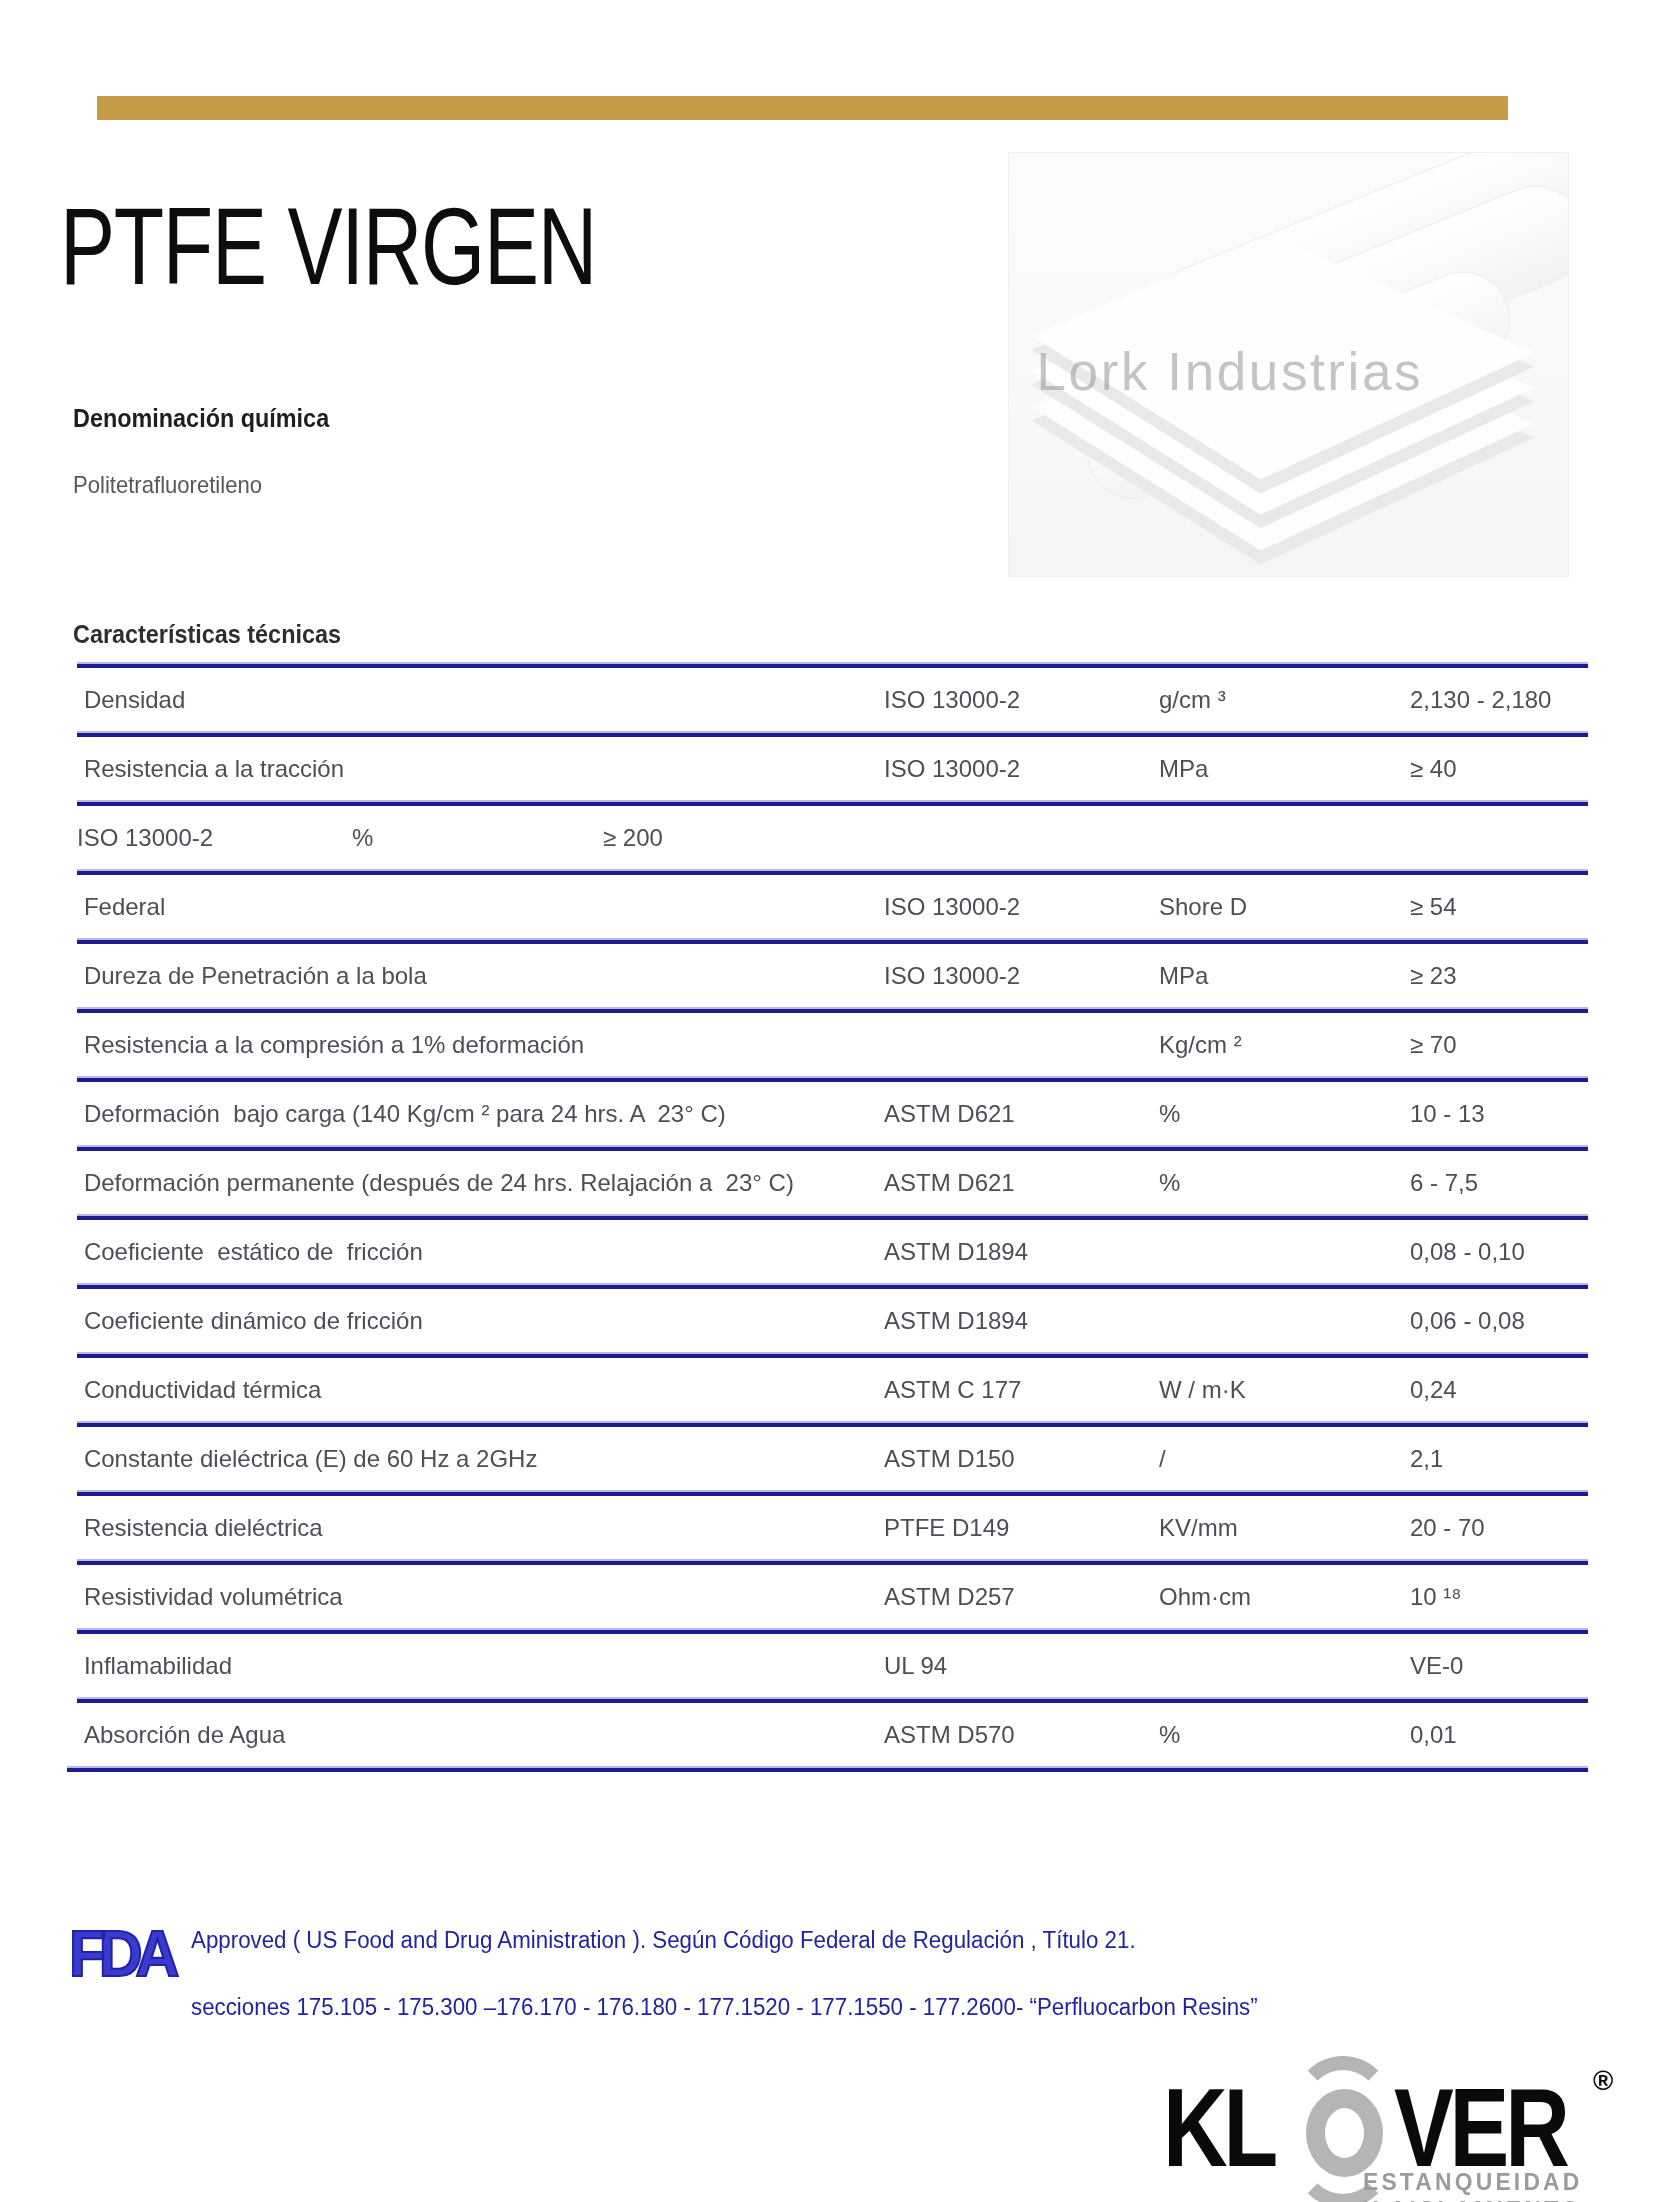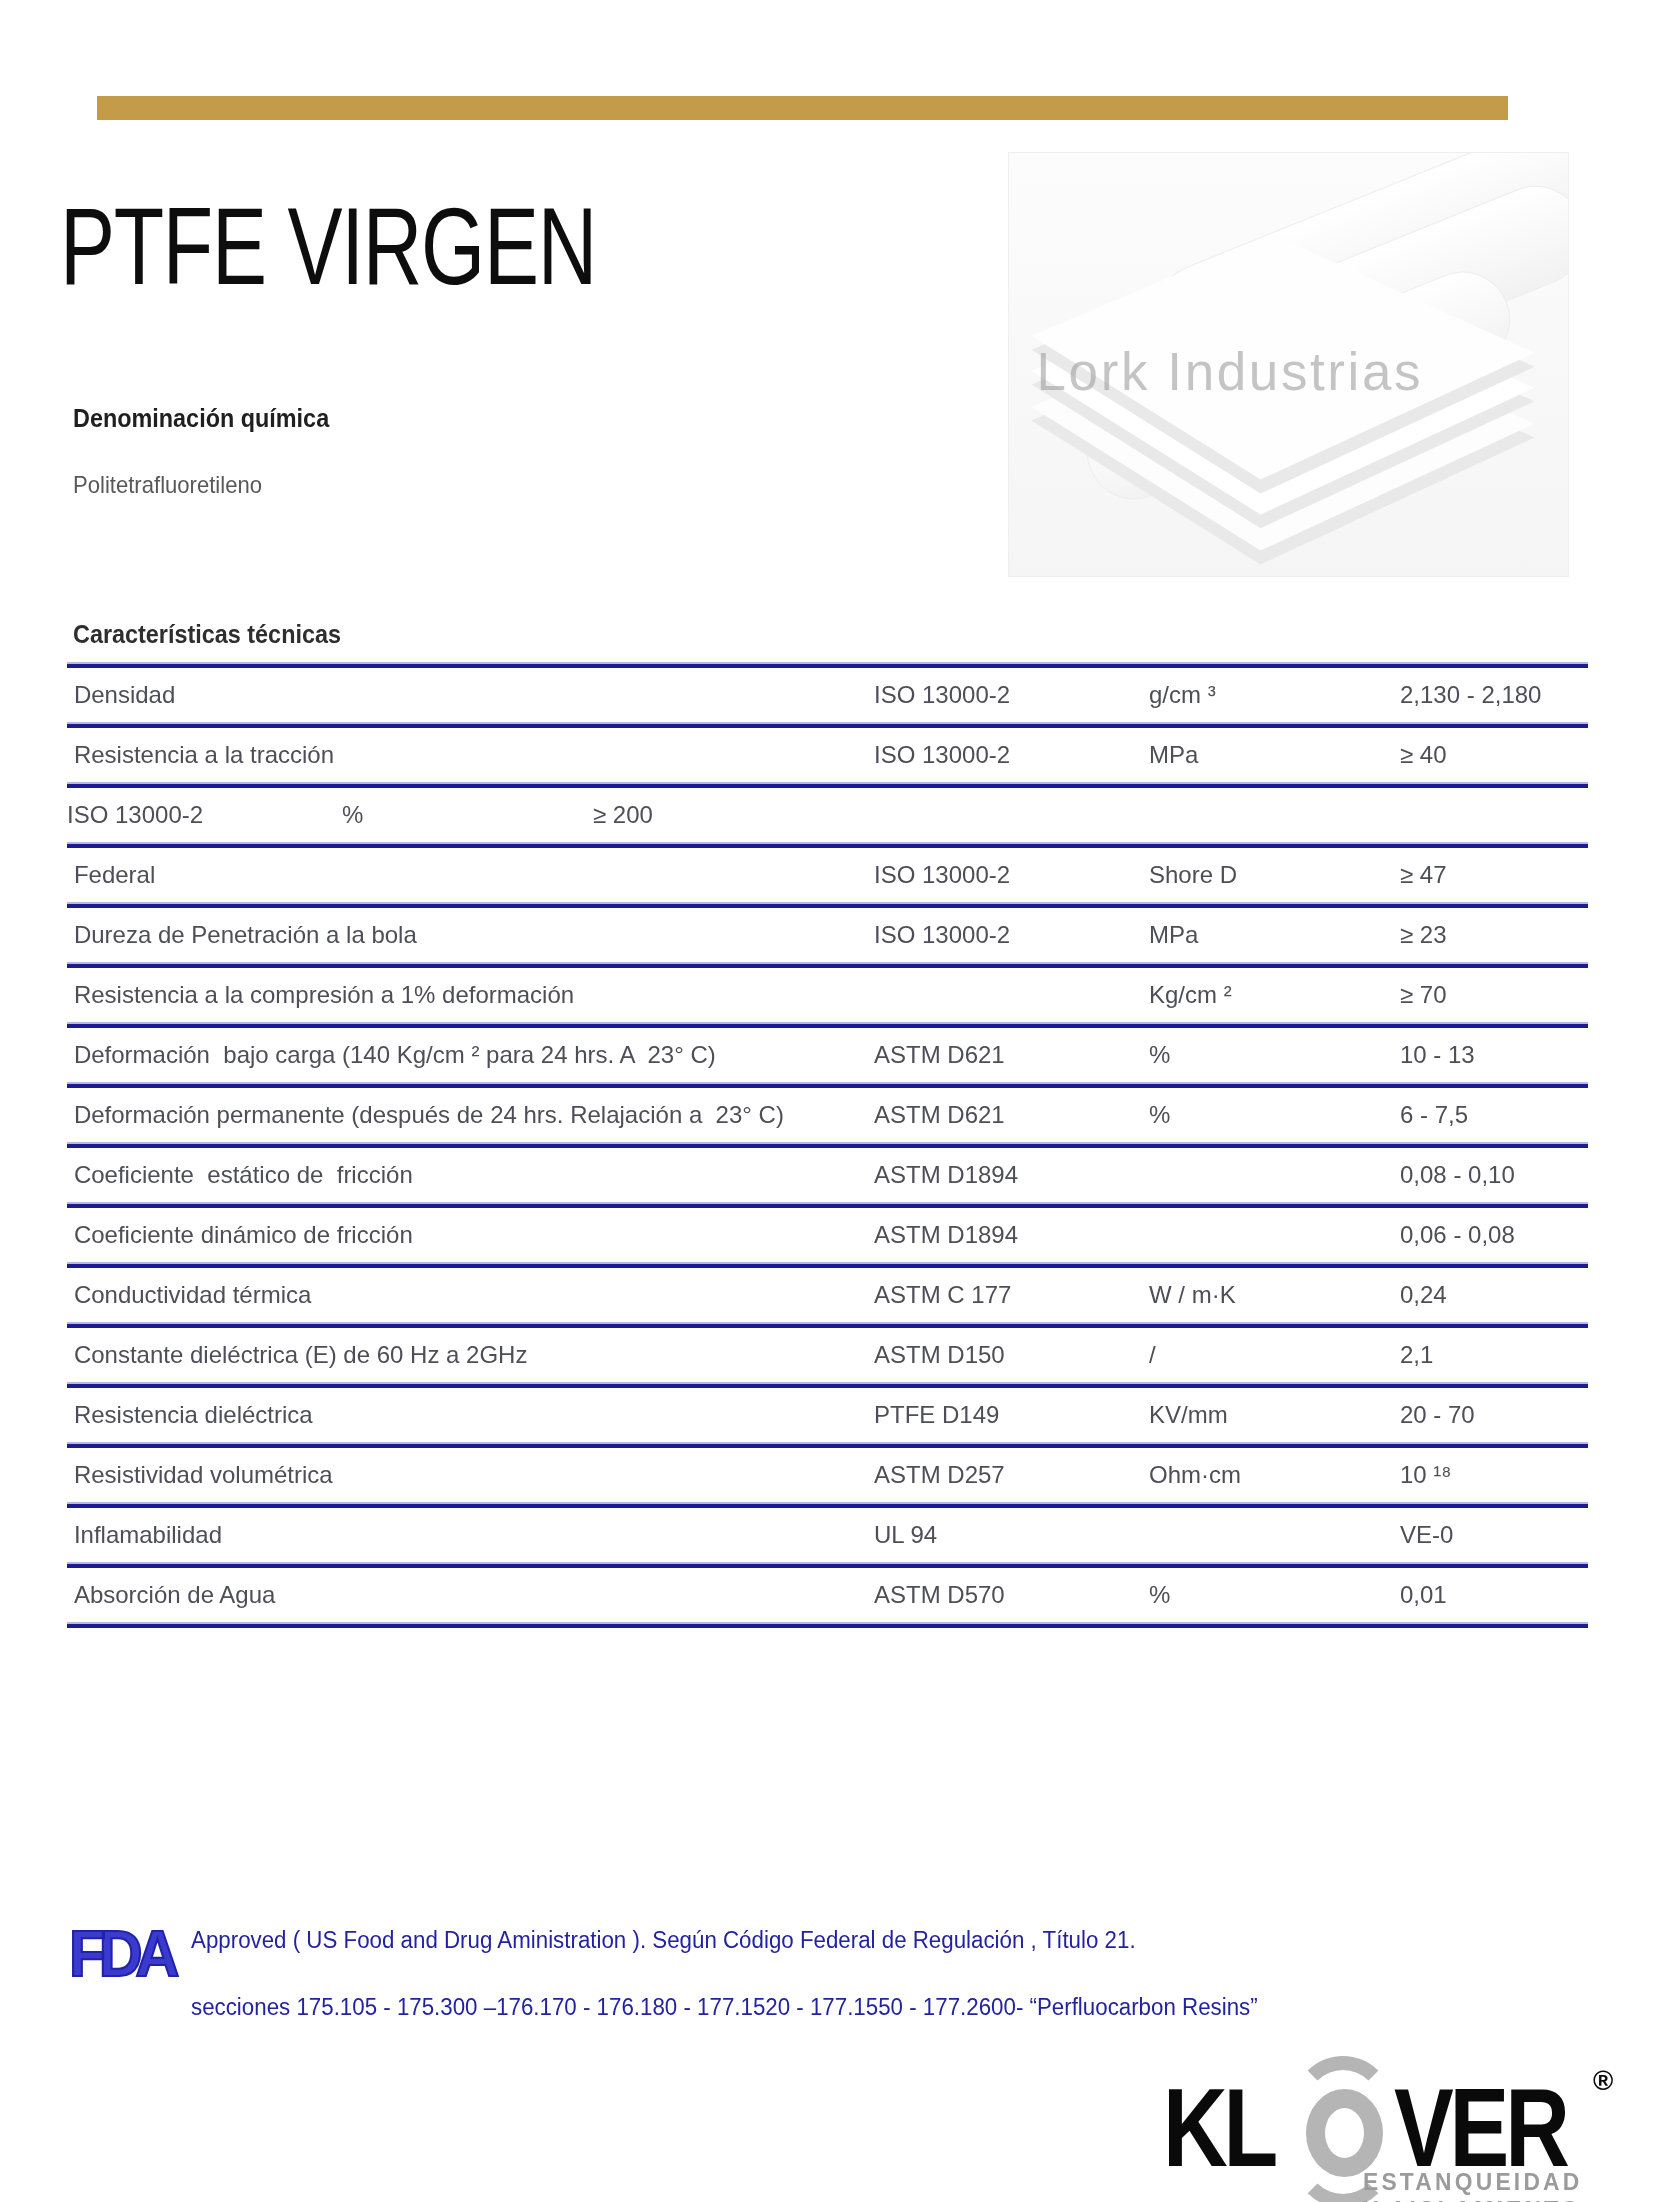--- a/index.html
+++ b/index.html
@@ -37,21 +37,21 @@
   }
   
   .h-bold{position:absolute;font-size:26px;font-weight:700;color:#1f1f1f;
     transform:scaleX(0.9);transform-origin:left top;white-space:nowrap;}
   .chem-heading{left:73px;top:403px;}
   .chem-value{position:absolute;left:73px;top:471px;font-size:24px;color:#585858;
     transform:scaleX(0.92);transform-origin:left top;white-space:nowrap;}
   .tech-heading{left:73px;top:619px;color:#2e2e2e;}
   
   .table{position:absolute;left:67px;top:662px;width:1521px;}
-  .trow{position:relative;height:60px;}
+  .trow{position:relative;height:69px;margin-left:10px;}
   .trow::before{content:"";position:absolute;left:0;top:0;width:100%;height:6px;
     background:linear-gradient(to bottom,#B7BBE4 0 1.7px,#1C1C8F 1.7px 6px);}
   .cells{display:flex;align-items:center;height:100%;padding-top:6px;box-sizing:border-box;
     font-size:24px;color:#4e4e58;white-space:pre;}
   .c-label{width:807px;padding-left:6.9px;box-sizing:border-box;overflow:hidden;}
   .c-std{width:275px;} .c-unit{width:251px;} .c-val{flex:1;}
   .note{font-size:24px;}
   .rule-bottom{height:6px;background:linear-gradient(to bottom,#B7BBE4 0 1.7px,#1C1C8F 1.7px 6px);}
   
   .fda-logo{
@@ -135,21 +135,21 @@
         <div class="c-std">ISO 13000-2</div>
         <div class="c-unit">%</div>
         <div class="c-val">≥ 200</div>
       </div>
     </div>
       <div class="trow">
       <div class="cells">
         <div class="c-label"><span>Federal</span></div>
         <div class="c-std">ISO 13000-2</div>
         <div class="c-unit">Shore D</div>
-        <div class="c-val">≥ 47</div>
+        <div class="c-val">≥ 54</div>
       </div>
     </div>
       <div class="trow">
       <div class="cells">
         <div class="c-label"><span>Dureza de Penetración a la bola</span></div>
         <div class="c-std">ISO 13000-2</div>
         <div class="c-unit">MPa</div>
         <div class="c-val">≥ 23</div>
       </div>
     </div>

